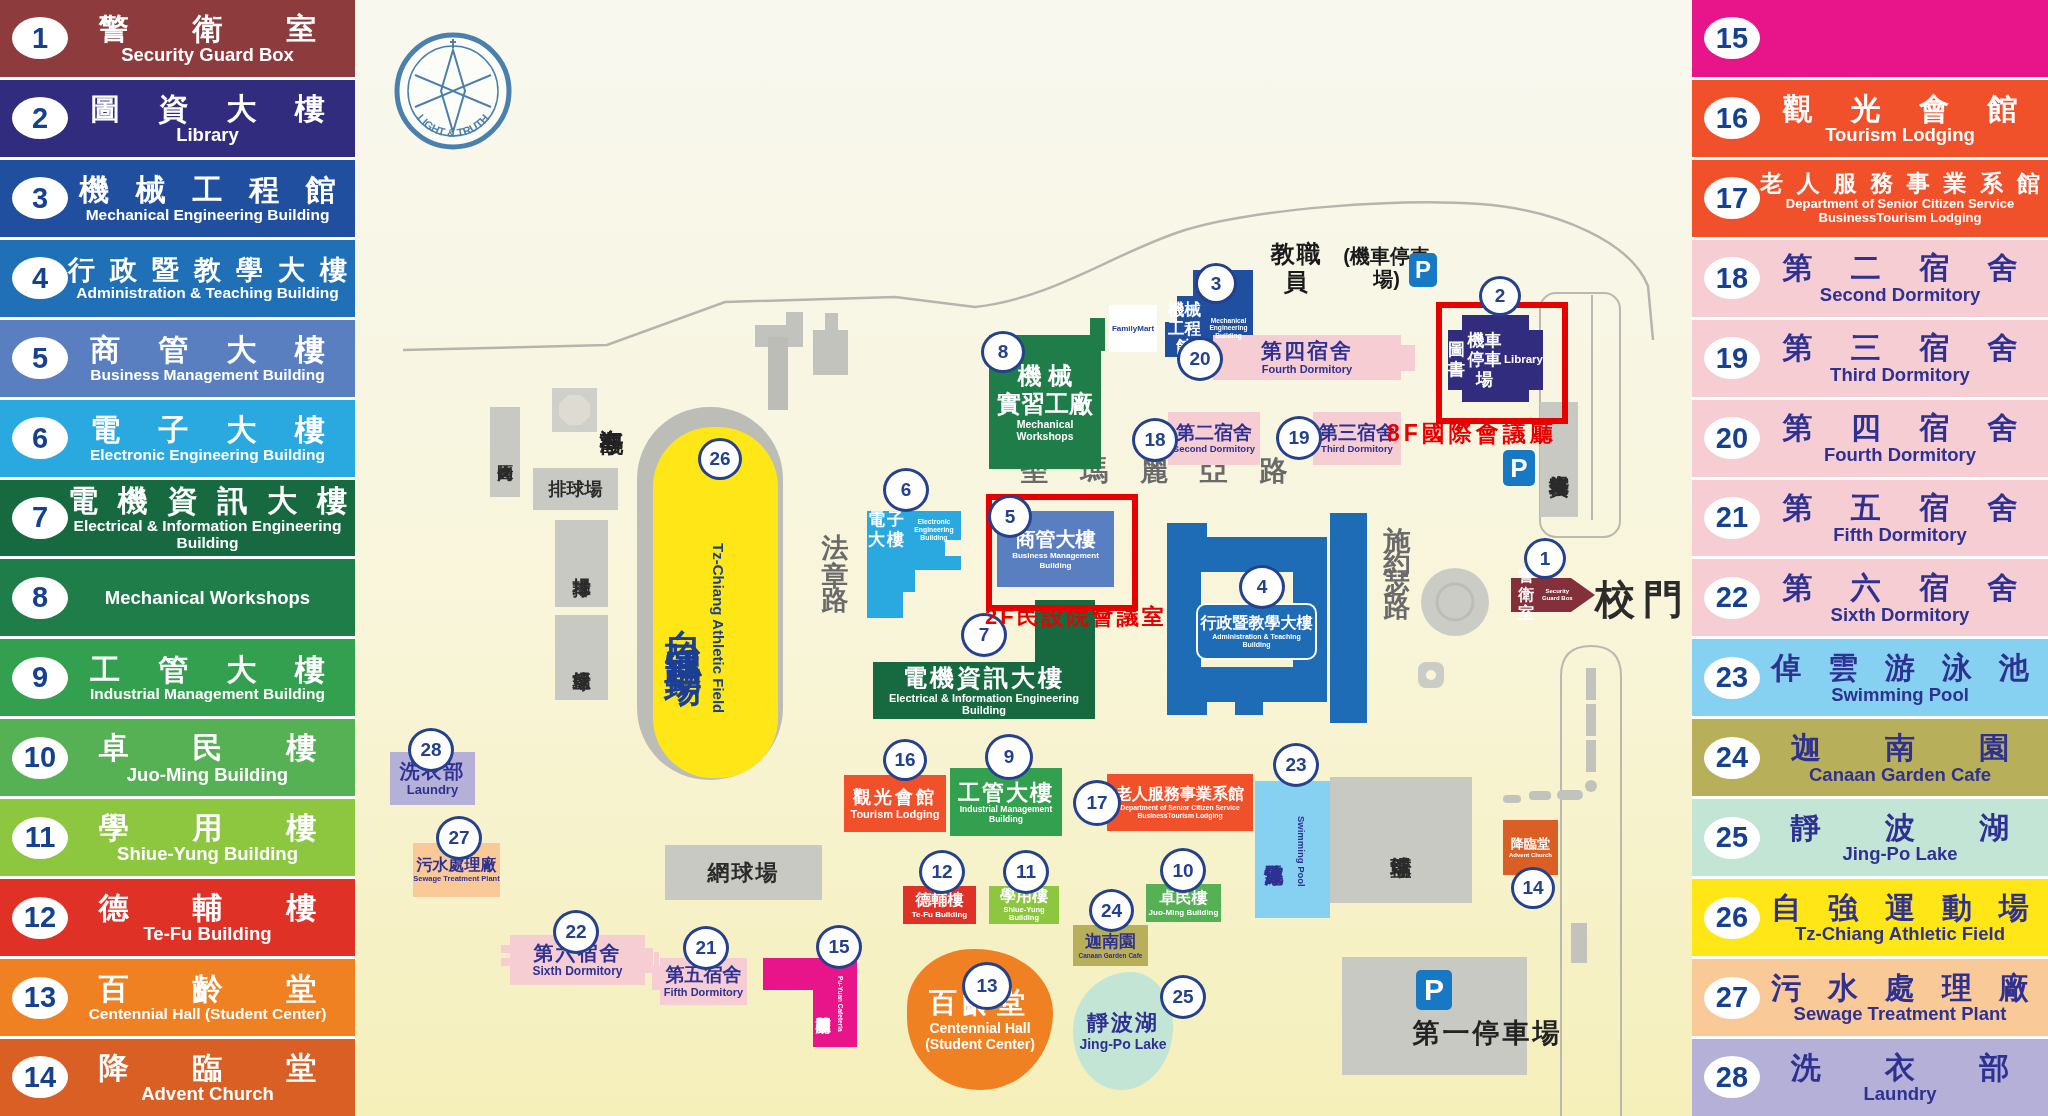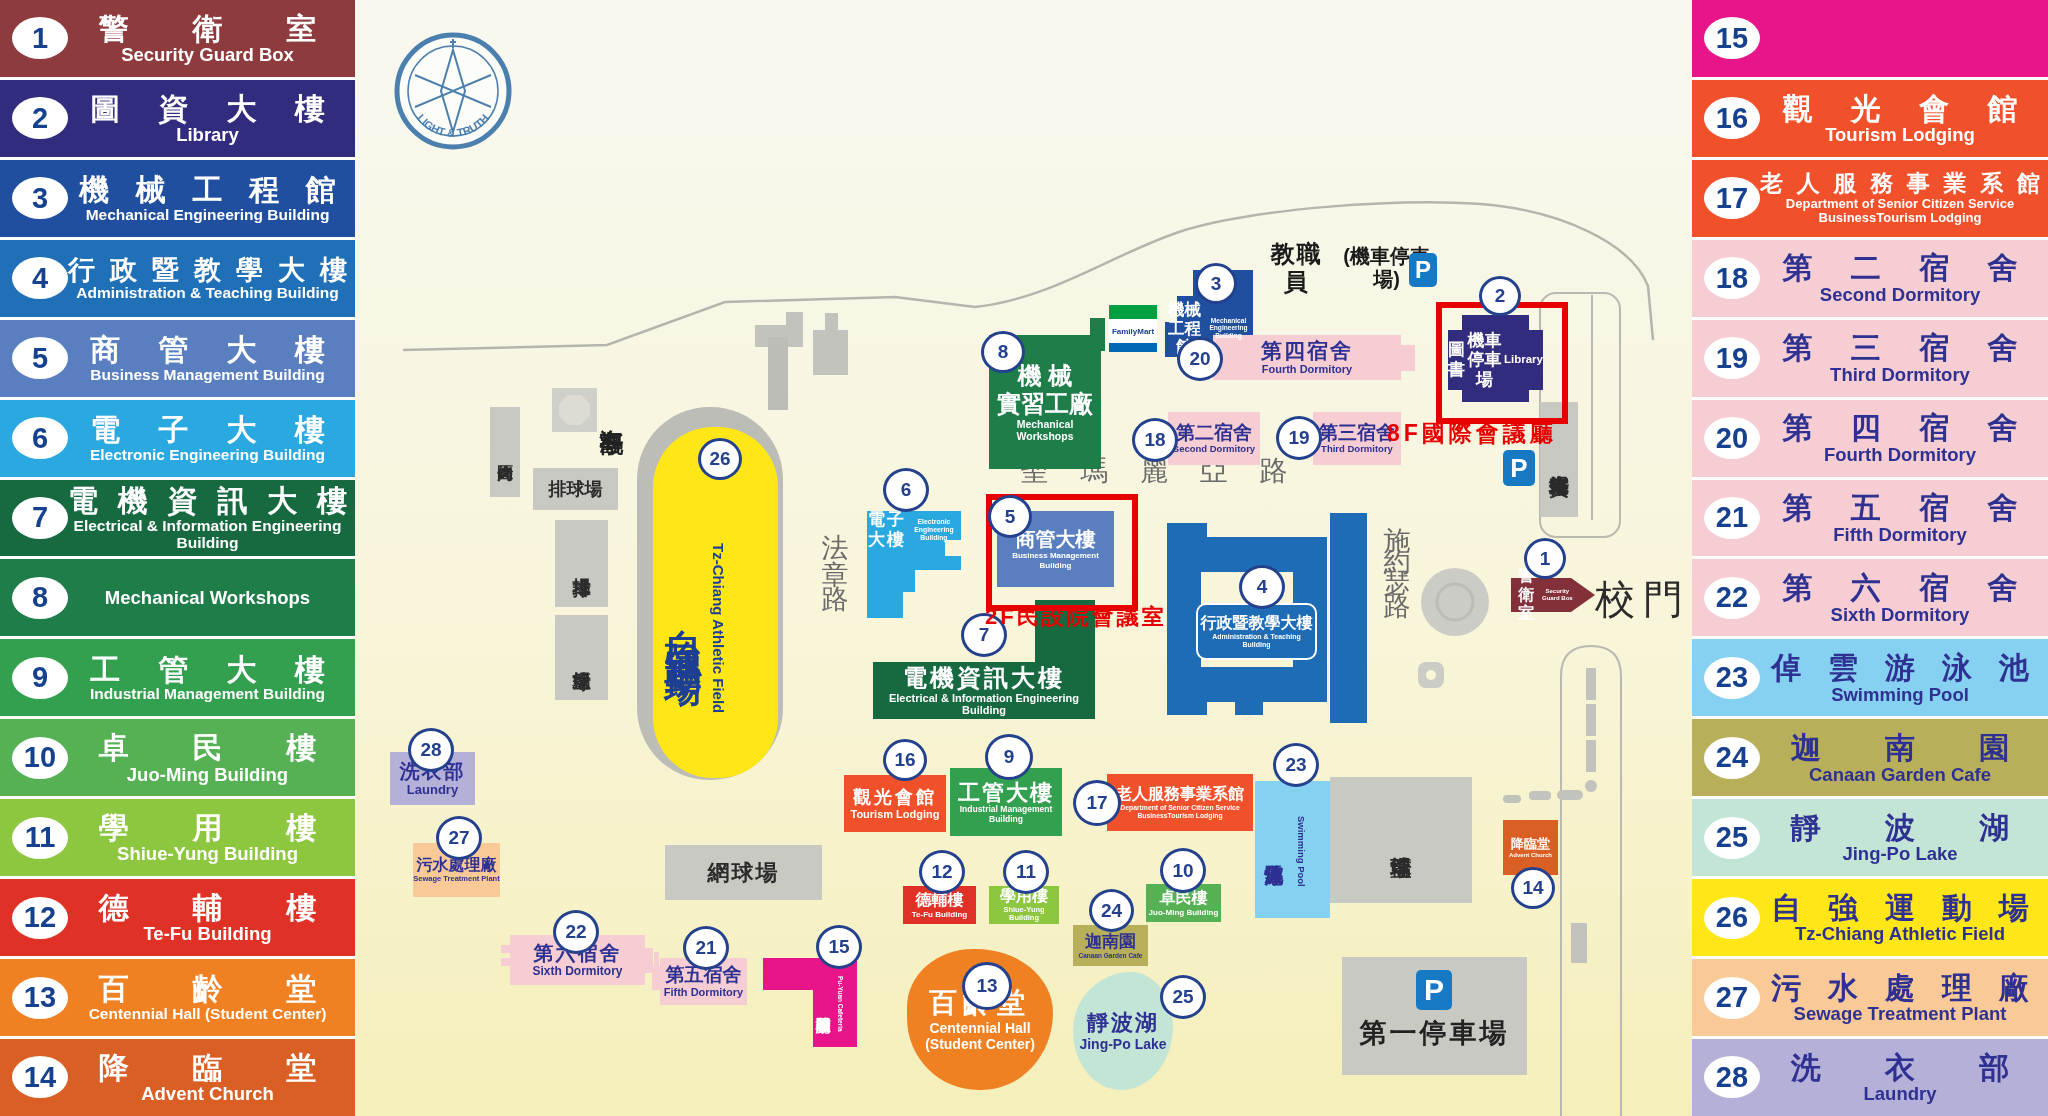--- a/index.html
+++ b/index.html
@@ -27,21 +27,21 @@
        color:#1e7dc2;letter-spacing:2px;white-space:nowrap;z-index:5;}
   .numc{position:absolute;background:#fff;border:3px solid #24418e;border-radius:50%;color:#24418e;font-weight:bold;
        display:flex;align-items:center;justify-content:center;z-index:30;font-size:19px;}
   .bld{position:absolute;display:flex;flex-direction:column;align-items:center;justify-content:center;text-align:center;
        color:#fff;font-weight:bold;line-height:1.15;z-index:10;}
   .txt{position:absolute;display:flex;flex-direction:row;align-items:center;justify-content:center;text-align:center;
        color:#fff;font-weight:bold;line-height:1.15;z-index:12;}
   .gray{background:#c9c9c3;color:#2b2b2b;}
   .vtxt{writing-mode:vertical-rl;text-orientation:upright;}
   .vrot{writing-mode:vertical-rl;}
-  .road{position:absolute;color:#6a6a6a;font-weight:normal;z-index:5;white-space:nowrap;}
+  .road{position:absolute;color:#6a6a6a;font-weight:bold;z-index:5;white-space:nowrap;}
   .note{position:absolute;color:#e60000;font-weight:bold;z-index:40;white-space:nowrap;}
   .redbox{position:absolute;border:6px solid #e60000;z-index:25;}
   .pbadge{position:absolute;background:#1779c4;color:#fff;font-weight:bold;display:flex;align-items:center;
        justify-content:center;border-radius:5px;z-index:20;}
   .oct{clip-path:polygon(30% 0,70% 0,100% 30%,100% 70%,70% 100%,30% 100%,0 70%,0 30%);}
 </style>
 </head>
 <body>
 
 <div id="stage">
@@ -331,21 +331,21 @@
     <div class="txt vtxt" style="left:306px;top:485px;height:280px;color:#1c3f94;font-size:37px;letter-spacing:10px;z-index:10;">自強運動場</div>
     <div class="txt vrot" style="left:355px;top:488px;height:280px;color:#1c3f94;font-size:15px;z-index:10;">Tz-Chiang Athletic Field</div>
 
     <div class="bld" style="left:634px;top:335px;width:112px;height:134px;background:#1f7d4a;">
       <span style="font-size:24px;">機 械</span>
       <span style="font-size:24px;">實習工廠</span>
       <span style="font-size:10.5px;">Mechanical Workshops</span>
     </div>
     <div class="numc" style="left:626px;top:331px;width:38px;height:36px;">8</div>
 
-    <div class="abs" style="position:absolute;left:754px;top:305px;width:48px;height:47px;background:#fff;z-index:10;display:flex;flex-direction:column;">
+    <div class="abs" style="position:absolute;left:754px;top:305px;width:48px;height:47px;background:#fff;z-index:10;display:flex;flex-direction:row;">
       <div style="height:14px;background:#00a040;"></div>
       <div style="flex:1;display:flex;align-items:center;justify-content:center;color:#1b3f94;font-weight:bold;font-size:8px;">FamilyMart</div>
       <div style="height:9px;background:#0068b7;"></div>
     </div>
     <div class="abs" style="position:absolute;left:735px;top:318px;width:15px;height:33px;background:#1f7d4a;z-index:9;"></div>
 
     <div class="txt" style="left:810px;top:302px;width:88px;height:52px;">
       <span style="font-size:16.5px;">機械工程館</span>
       <span style="font-size:6.6px;">Mechanical Engineering Building</span>
     </div>
@@ -513,16 +513,16 @@
     <div class="txt gray" style="left:310px;top:845px;width:157px;height:55px;font-size:22px;letter-spacing:2px;">網球場</div>
 
     <div class="bld" style="left:1148px;top:820px;width:55px;height:55px;background:#d95f25;">
       <span style="font-size:13px;">降臨堂</span>
       <span style="font-size:6px;">Advent Church</span>
     </div>
     <div class="numc" style="left:1156px;top:867px;width:38px;height:36px;">14</div>
 
     <div class="abs" style="position:absolute;left:987px;top:957px;width:185px;height:118px;background:#c9c9c3;z-index:9;"></div>
     <div class="pbadge" style="left:1061px;top:970px;width:36px;height:40px;font-size:30px;">P</div>
-    <div class="txt" style="left:987px;top:1018px;width:185px;color:#222;font-size:27px;letter-spacing:3px;z-index:10;">第一停車場</div>
+    <div class="txt" style="left:1040px;top:1018px;width:185px;color:#222;font-size:27px;letter-spacing:3px;z-index:10;">第一停車場</div>
 
   </div>
 </div>
 
 </body></html>

